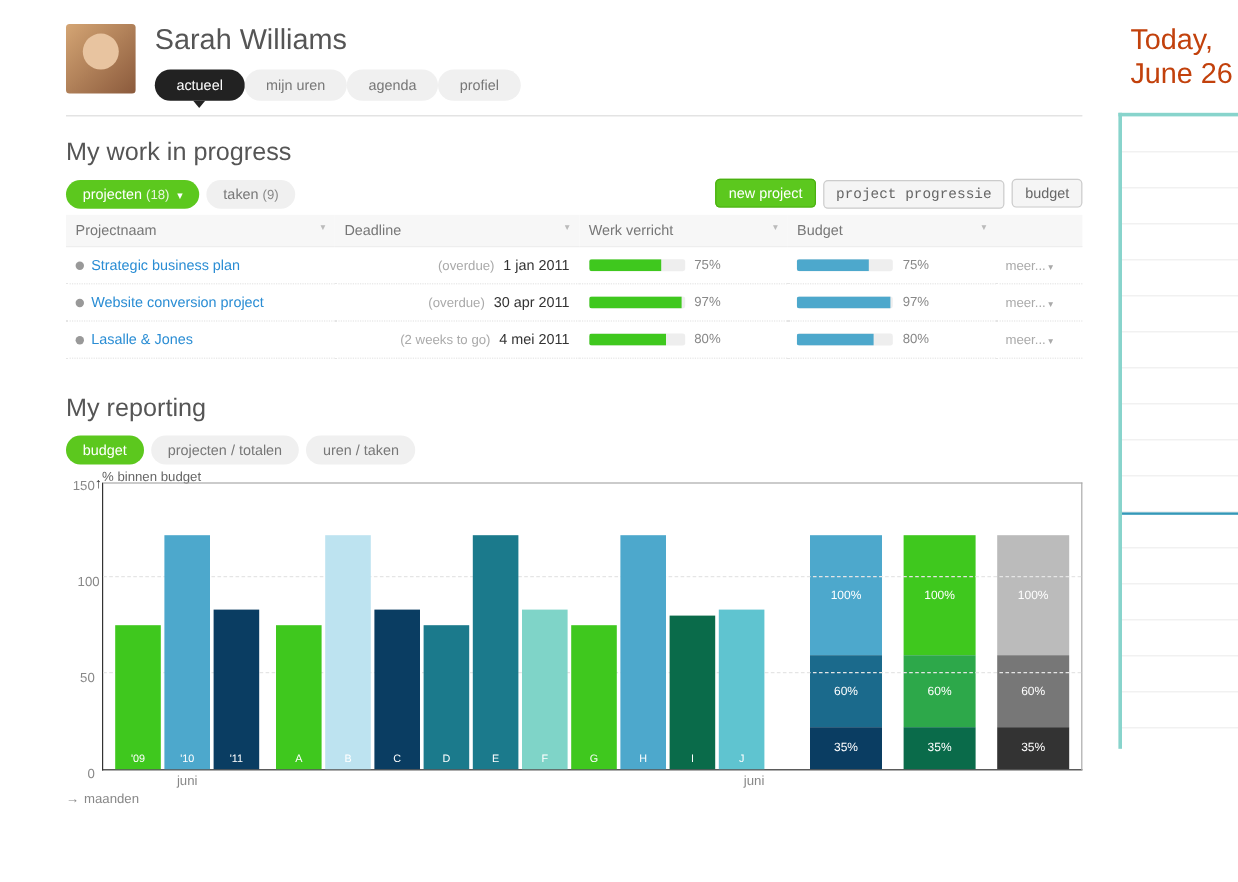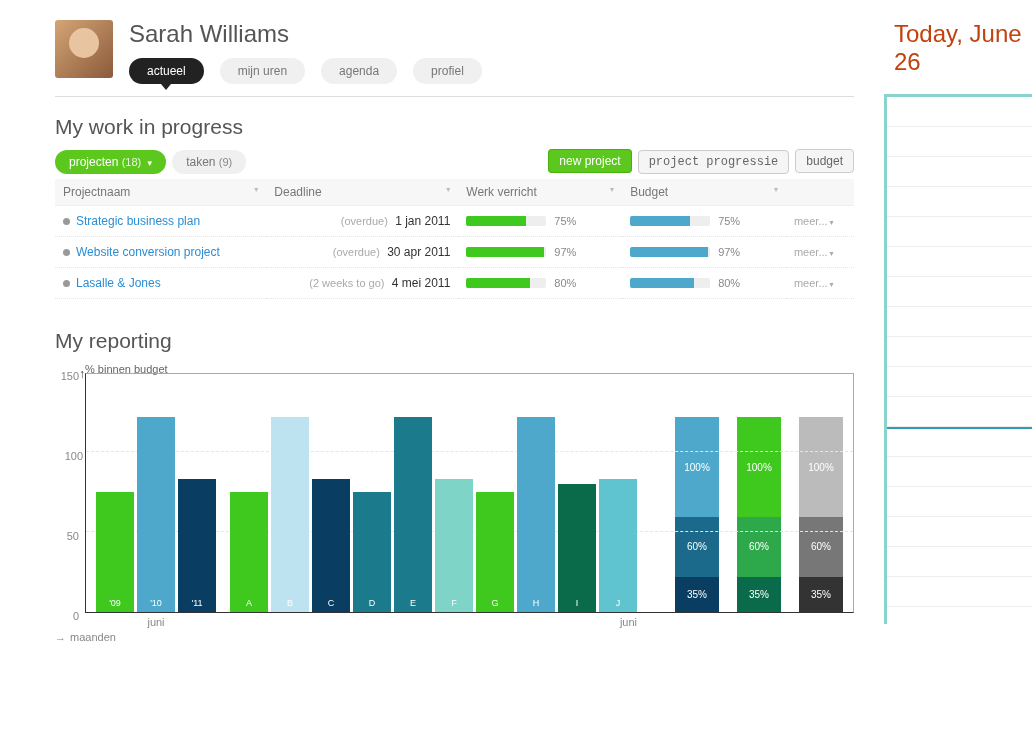--- a/index.html
+++ b/index.html
@@ -7,21 +7,21 @@
 .container { display: flex; width: 1032px; }
 .main { flex: 1; padding: 20px 30px 0 55px; }
 .sidebar { width: 225px; padding: 20px 0 0 0; }
 
 .header { display: flex; align-items: flex-start; gap: 16px; margin-bottom: 8px; }
 .avatar { width: 58px; height: 58px; border-radius: 3px; background: linear-gradient(135deg, #d4a574 0%, #8b5a3c 100%); position: relative; overflow: hidden; }
 .avatar::after { content: ''; position: absolute; top: 8px; left: 14px; width: 30px; height: 30px; background: #e8c4a0; border-radius: 50%; }
 .header-right { flex: 1; }
 .user-name { font-size: 24px; color: #555; font-weight: normal; margin-bottom: 10px; }
 
-.tabs { display: flex; gap: 16px; }
+.tabs { display: flex; gap: 0; }
 .tab { padding: 6px 18px; border-radius: 14px; background: #f0f0f0; color: #777; font-size: 12px; cursor: pointer; position: relative; }
 .tab.active { background: #222; color: #fff; }
 .tab.active::after { content: ''; position: absolute; bottom: -6px; left: 50%; transform: translateX(-50%); border-left: 5px solid transparent; border-right: 5px solid transparent; border-top: 6px solid #222; }
 
 hr.header-rule { border: none; border-top: 1px solid #ddd; margin: 12px 0 18px 0; }
 
 .section-title { font-size: 21px; color: #555; font-weight: normal; margin-bottom: 14px; }
 
 .pill-row { display: flex; align-items: center; gap: 8px; margin-bottom: 10px; }
 .pill { padding: 5px 14px; border-radius: 14px; background: #f0f0f0; color: #777; font-size: 12px; cursor: pointer; }
@@ -58,21 +58,21 @@
 .y-tick { position: absolute; right: 0; font-size: 11px; color: #888; transform: translateY(-50%); }
 .chart-inner { margin-left: 30px; border-left: 1px solid #333; border-bottom: 1px solid #333; border-top: 1px solid #aaa; border-right: 1px solid #aaa; height: 240px; position: relative; padding: 0 10px; display: flex; align-items: flex-end; }
 .grid-line { position: absolute; left: 0; right: 0; border-top: 1px dashed #e5e5e5; }
 
 .bar-group { display: flex; align-items: flex-end; gap: 3px; margin-right: 14px; }
 .vbar { width: 38px; position: relative; }
 .vbar .lbl { position: absolute; bottom: 4px; left: 0; right: 0; text-align: center; font-size: 9px; color: #fff; }
 .x-month { position: absolute; bottom: -16px; font-size: 11px; color: #888; left: 50%; transform: translateX(-50%); }
 
 .stacked-group { display: flex; align-items: flex-end; gap: 18px; margin-left: 24px; }
-.stacked { width: 44px; height: 195px; display: flex; flex-direction: column; justify-content: flex-start; }
+.stacked { width: 60px; height: 195px; display: flex; flex-direction: column; justify-content: space-between; }
 .seg { width: 100%; display: flex; align-items: center; justify-content: center; font-size: 10px; color: #fff; }
 
 .x-axis-label { margin-left: 0px; margin-top: 18px; font-size: 11px; color: #888; display: flex; align-items: center; gap: 4px; }
 
 .today-title { font-size: 24px; color: #c2410c; font-weight: normal; margin-bottom: 18px; margin-left: 10px; }
 .calendar { border-left: 3px solid #88d4cc; border-top: 3px solid #88d4cc; height: 530px; background: #fff; position: relative; }
 .cal-row { height: 30px; border-bottom: 1px solid #eee; }
 .cal-now { position: absolute; left: 0; right: 0; top: 330px; border-top: 2px solid #3498b8; }
 </style>
 </head>
@@ -174,20 +174,23 @@
                 <span class="pct">80%</span>
               </div>
             </td>
             <td><span class="more">meer...<span class="chev">▾</span></span></td>
           </tr>
         </tbody>
     </table>
 
     <div class="reporting">
       <h2 class="section-title">My reporting</h2>
+      <div class="pill-row">
+        <span id="report-pills"><span class="pill green" style="margin-right: 6px;">budget</span><span class="pill" style="margin-right: 6px;">projecten / totalen</span><span class="pill" style="margin-right: 6px;">uren / taken</span></span>
+      </div>
 
       <div class="chart-wrap">
         <span class="y-arrow">↑</span>
         <span class="y-label">% binnen budget</span>
         <div class="y-ticks" id="y-ticks" style="width:28px;height:240px;position:absolute;top:15px;">
             <div class="y-tick" style="bottom: 0px; position: absolute; right: 4px;">0</div>
             <div class="y-tick" style="bottom: 80px; position: absolute; right: 4px;">50</div>
             <div class="y-tick" style="bottom: 160px; position: absolute; right: 0;">100</div>
             <div class="y-tick" style="bottom: 240px; position: absolute; right: 4px;">150</div>
           </div>

